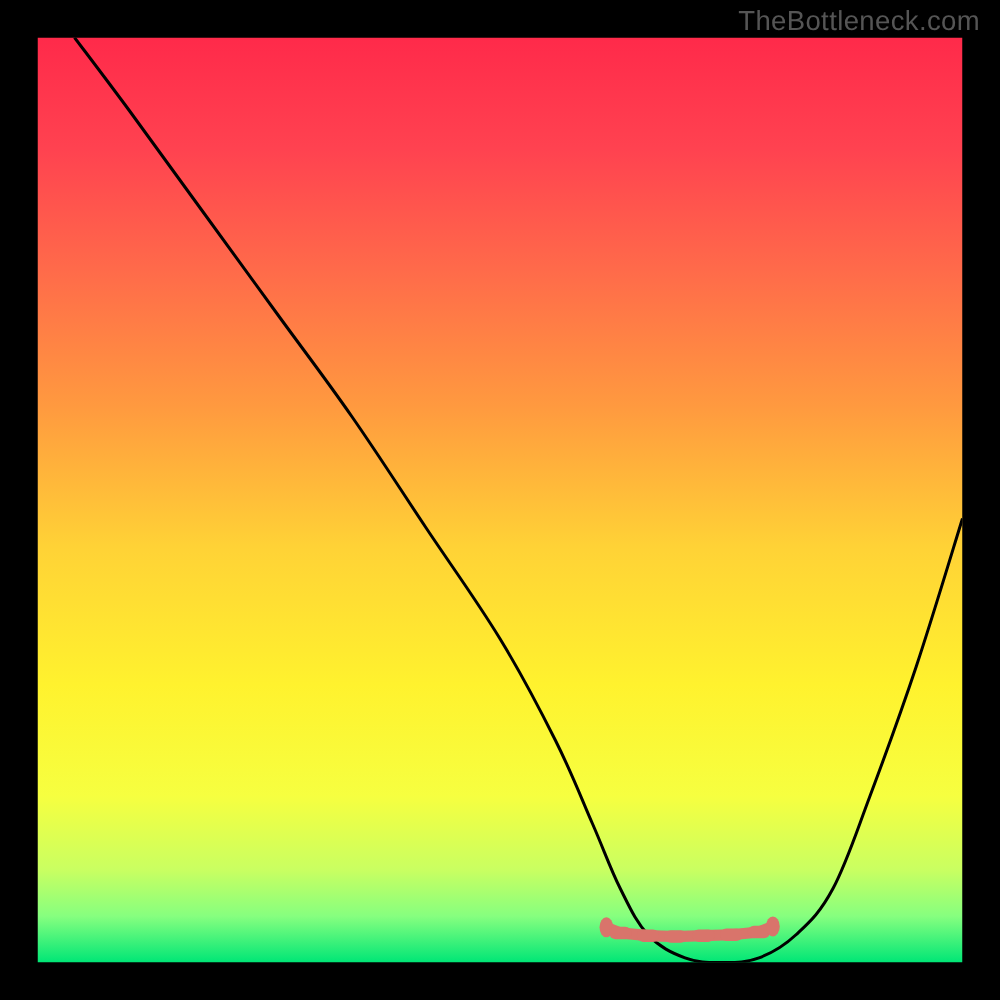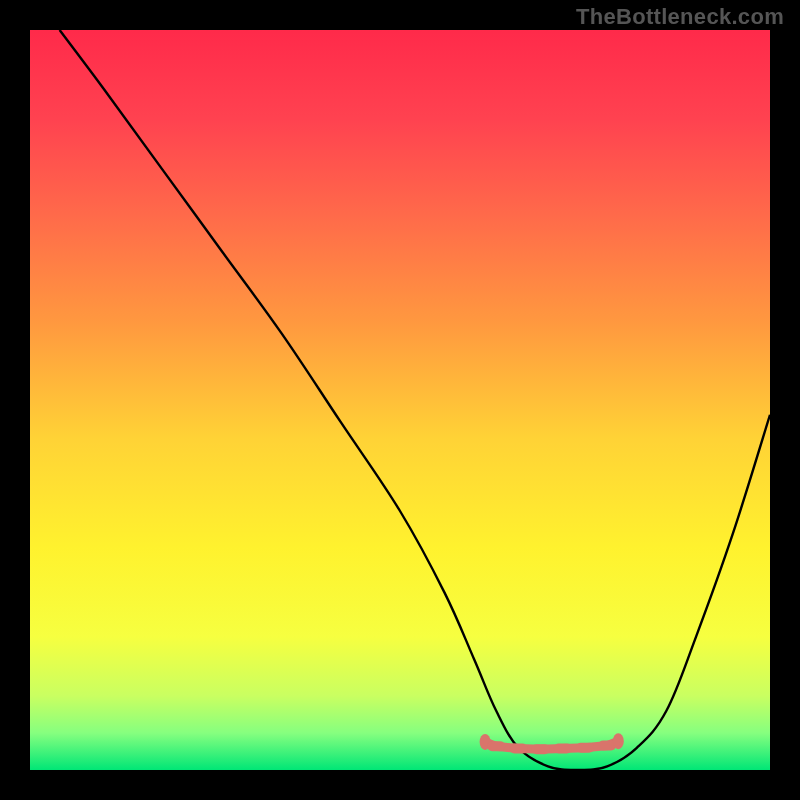--- a/index.html
+++ b/index.html
@@ -9,21 +9,21 @@
     background: #000;
     position: relative;
     font-family: Arial, sans-serif;
     overflow: hidden;
   }
   .watermark {
     position: absolute;
     top: 4px;
     right: 16px;
     font-size: 22px;
-    font-weight: bold;
+    font-weight: normal;
     color: #555;
     letter-spacing: 0.3px;
     z-index: 10;
   }
   .plot-area {
     position: absolute;
     left: 30px;
     top: 30px;
     width: 740px;
     height: 740px;

